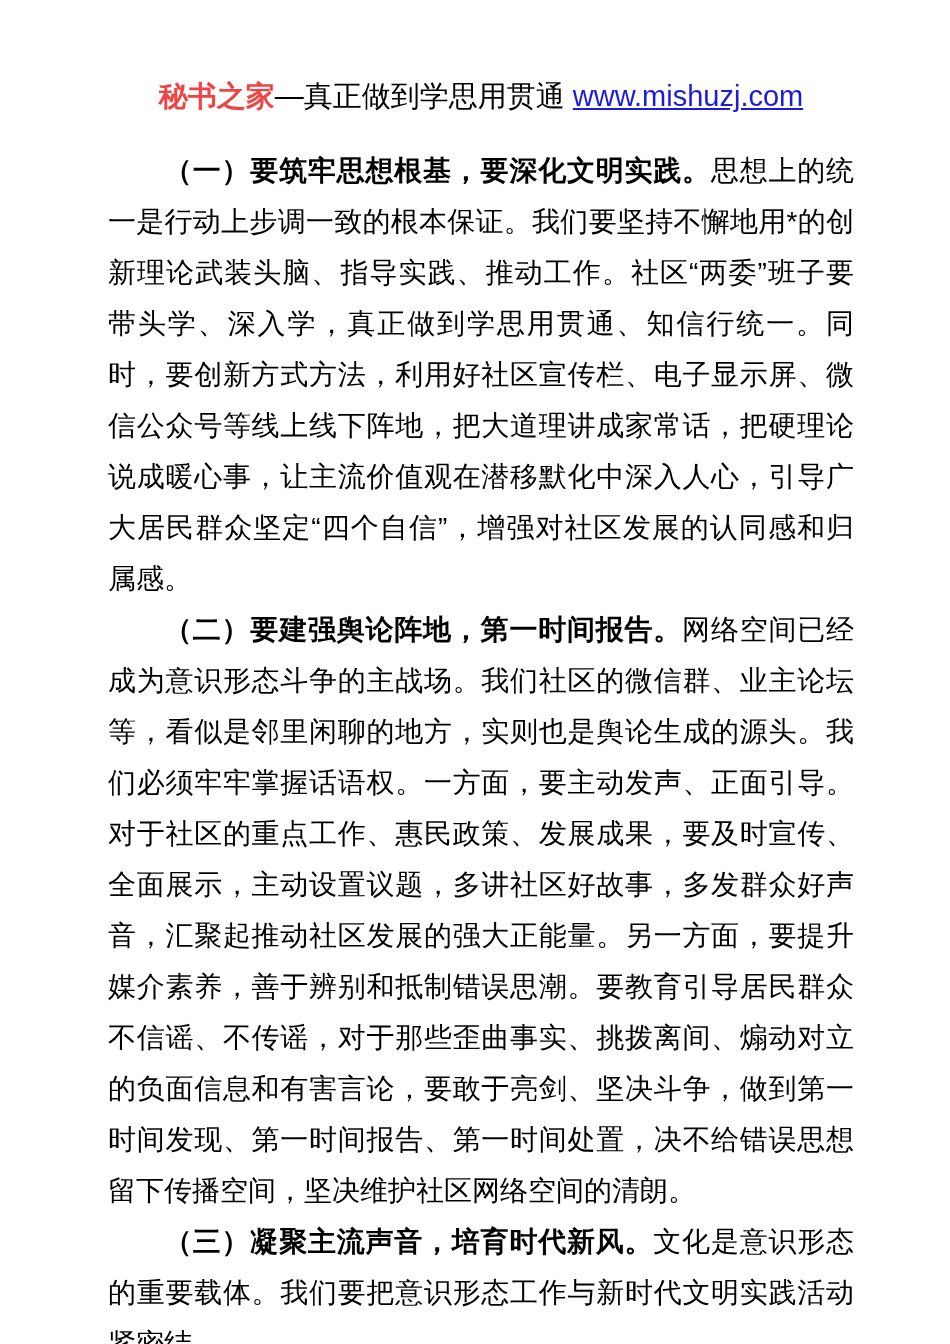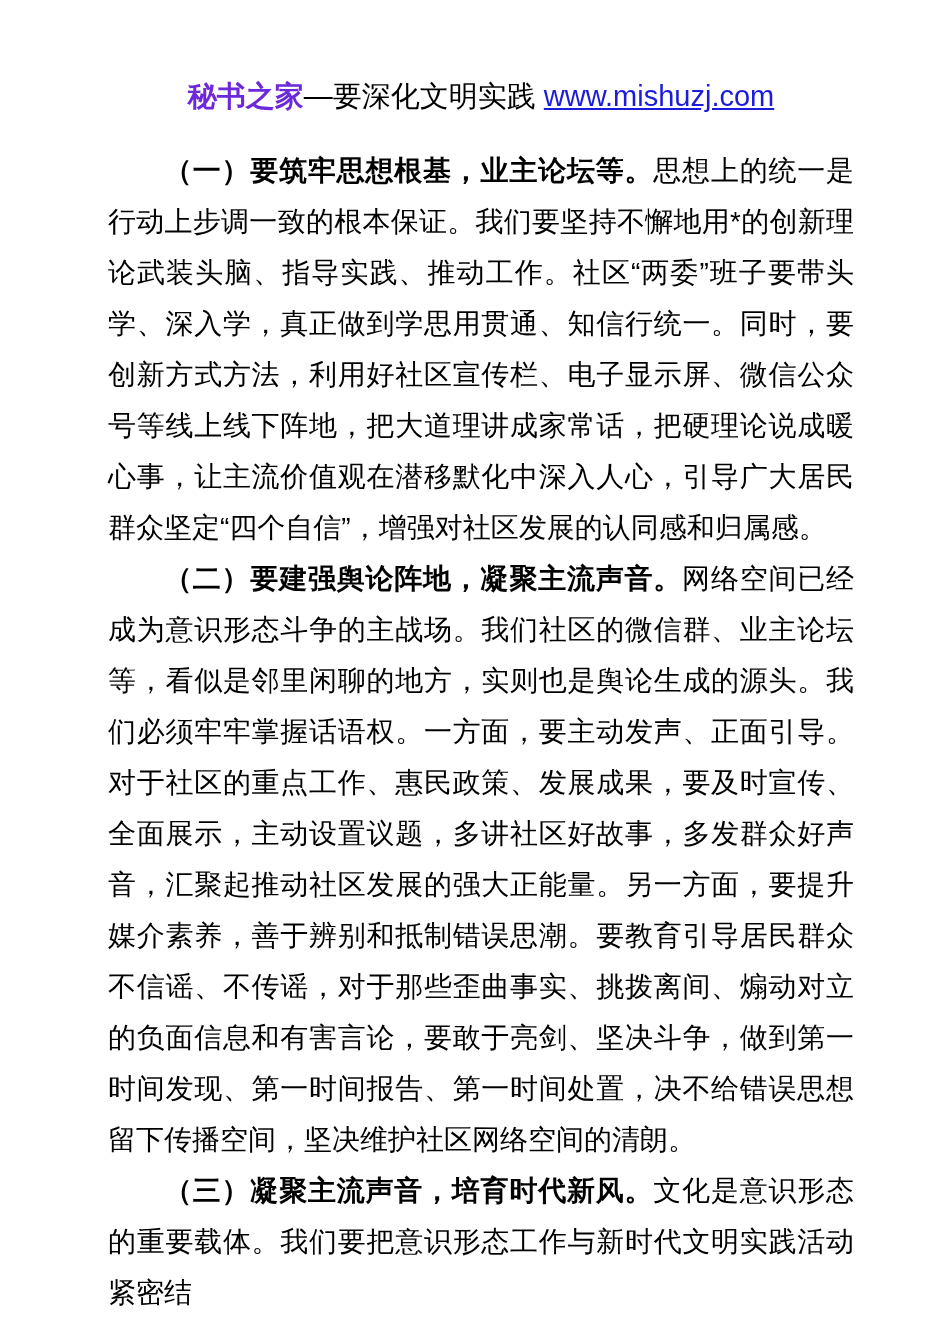--- a/index.html
+++ b/index.html
@@ -50,28 +50,28 @@
   .para .heading {
     font-weight: bold;
   }
 </style>
 </head>
 <body>
 
 <div class="page">
 
   <div class="doc-header">
-    <span class="site-name" style="color: #6d28d9; font-family: Liberation Mono, monospace;">秘书之家</span><span class="tagline" style="color: rgb(0, 0, 0);">—要深化文明实践 </span><span class="site-url" style="color: rgb(27, 27, 217);">www.mishuzj.com</span>
+    <span class="site-name" style="color: #ef4444; font-family: Liberation Mono, monospace;">秘书之家</span><span class="tagline" style="color: rgb(0, 0, 0);">—真正做到学思用贯通 </span><span class="site-url" style="color: rgb(27, 27, 217);">www.mishuzj.com</span>
   </div>
 
   <p class="para">
-    <span class="heading">（一）要筑牢思想根基，业主论坛等。</span><span class="body-text">思想上的统一是行动上步调一致的根本保证。我们要坚持不懈地用*的创新理论武装头脑、指导实践、推动工作。社区“两委”班子要带头学、深入学，真正做到学思用贯通、知信行统一。同时，要创新方式方法，利用好社区宣传栏、电子显示屏、微信公众号等线上线下阵地，把大道理讲成家常话，把硬理论说成暖心事，让主流价值观在潜移默化中深入人心，引导广大居民群众坚定“四个自信”，增强对社区发展的认同感和归属感。</span>
+    <span class="heading">（一）要筑牢思想根基，要深化文明实践。</span><span class="body-text">思想上的统一是行动上步调一致的根本保证。我们要坚持不懈地用*的创新理论武装头脑、指导实践、推动工作。社区“两委”班子要带头学、深入学，真正做到学思用贯通、知信行统一。同时，要创新方式方法，利用好社区宣传栏、电子显示屏、微信公众号等线上线下阵地，把大道理讲成家常话，把硬理论说成暖心事，让主流价值观在潜移默化中深入人心，引导广大居民群众坚定“四个自信”，增强对社区发展的认同感和归属感。</span>
   </p>
 
   <p class="para">
-    <span class="heading">（二）要建强舆论阵地，凝聚主流声音。</span><span class="body-text">网络空间已经成为意识形态斗争的主战场。我们社区的微信群、业主论坛等，看似是邻里闲聊的地方，实则也是舆论生成的源头。我们必须牢牢掌握话语权。一方面，要主动发声、正面引导。对于社区的重点工作、惠民政策、发展成果，要及时宣传、全面展示，主动设置议题，多讲社区好故事，多发群众好声音，汇聚起推动社区发展的强大正能量。另一方面，要提升媒介素养，善于辨别和抵制错误思潮。要教育引导居民群众不信谣、不传谣，对于那些歪曲事实、挑拨离间、煽动对立的负面信息和有害言论，要敢于亮剑、坚决斗争，做到第一时间发现、第一时间报告、第一时间处置，决不给错误思想留下传播空间，坚决维护社区网络空间的清朗。</span>
+    <span class="heading">（二）要建强舆论阵地，第一时间报告。</span><span class="body-text">网络空间已经成为意识形态斗争的主战场。我们社区的微信群、业主论坛等，看似是邻里闲聊的地方，实则也是舆论生成的源头。我们必须牢牢掌握话语权。一方面，要主动发声、正面引导。对于社区的重点工作、惠民政策、发展成果，要及时宣传、全面展示，主动设置议题，多讲社区好故事，多发群众好声音，汇聚起推动社区发展的强大正能量。另一方面，要提升媒介素养，善于辨别和抵制错误思潮。要教育引导居民群众不信谣、不传谣，对于那些歪曲事实、挑拨离间、煽动对立的负面信息和有害言论，要敢于亮剑、坚决斗争，做到第一时间发现、第一时间报告、第一时间处置，决不给错误思想留下传播空间，坚决维护社区网络空间的清朗。</span>
   </p>
 
   <p class="para">
     <span class="heading">（三）凝聚主流声音，培育时代新风。</span><span class="body-text">文化是意识形态的重要载体。我们要把意识形态工作与新时代文明实践活动紧密结</span>
   </p>
 
 </div>
 
 </body></html>

